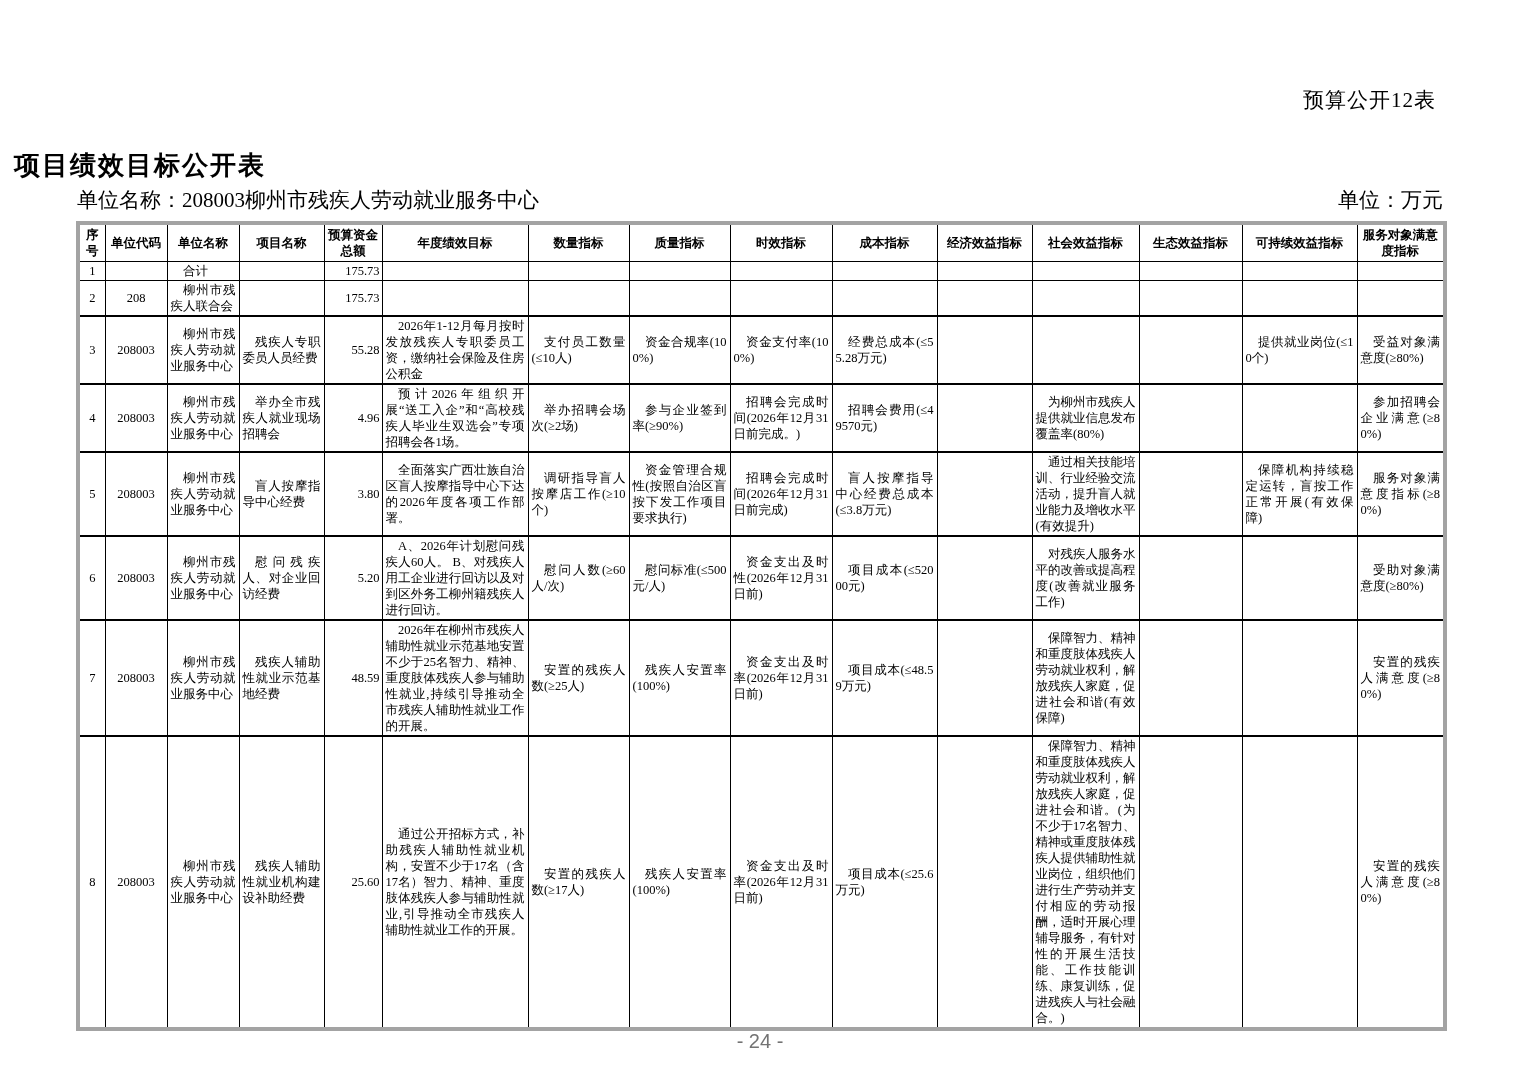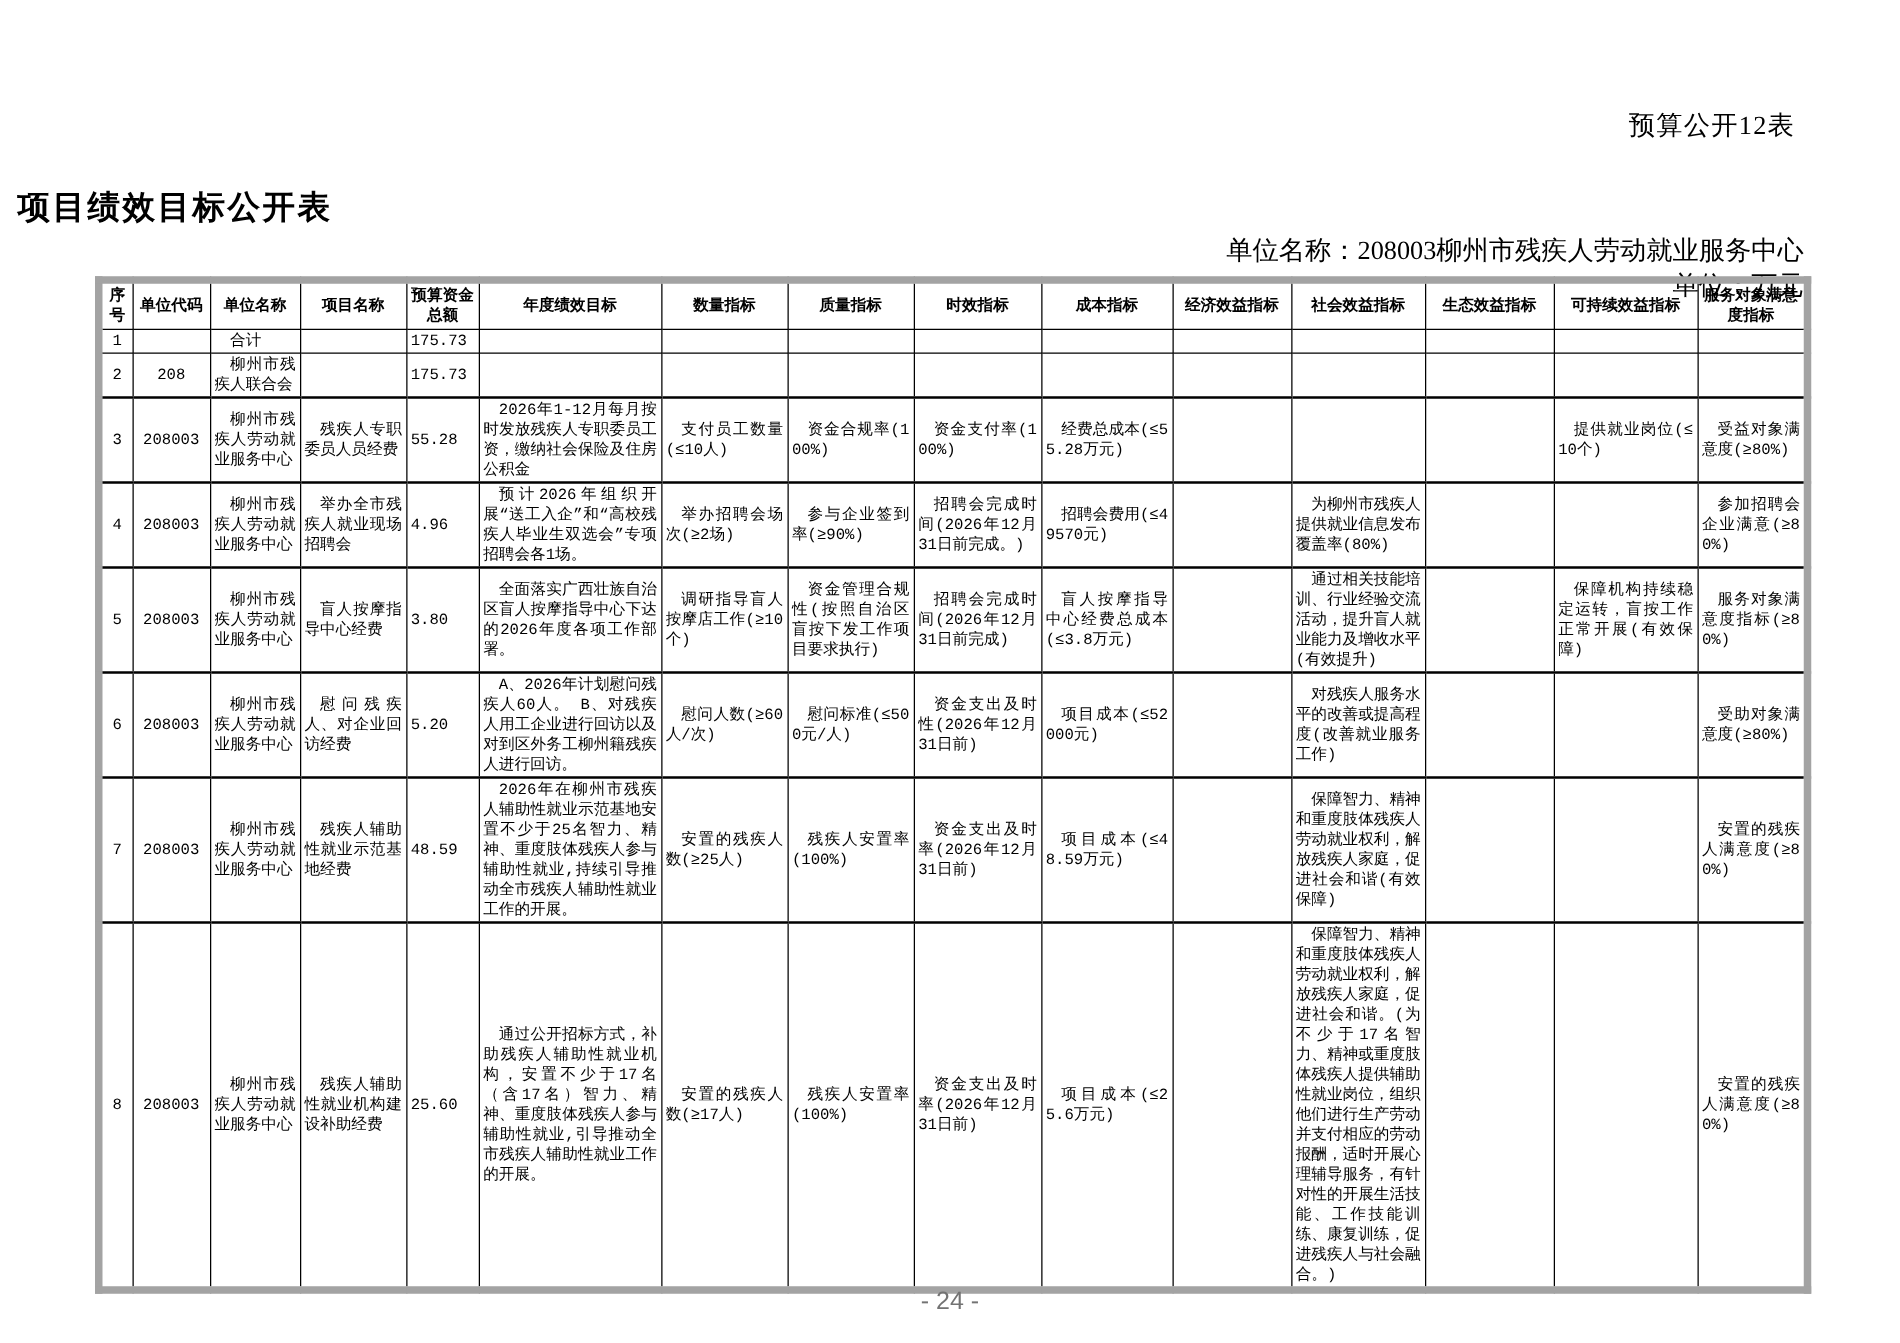--- a/index.html
+++ b/index.html
@@ -13,44 +13,42 @@
     font-size:21px;letter-spacing:1px;
   }
   .doc-title{
     position:absolute;top:134px;left:0;width:100%;
     font-size:26px;font-weight:bold;margin:14px;letter-spacing:2px;
   }
   .meta-row{
     position:absolute;top:186px;left:77px;width:1366px;
     display:flex;justify-content:space-between;align-items:flex-end;
     font-size:21px;
-    flex-direction:column;
   }
   table.perf{
     position:absolute;top:221px;left:76px;width:1367px;
     border-collapse:collapse;table-layout:fixed;
     font-size:12.5px;line-height:16px;
-    border:6px solid #a3a3a3;
-    font-family:Liberation Mono, monospace;
+    border:4px solid #a3a3a3;
   }
   table.perf th, table.perf td{
     border:1px solid #000;
     vertical-align:middle;
     padding:1px 3px;
     overflow:hidden;
     word-break:break-all;
   }
   table.perf th{
     text-align:center;font-weight:bold;padding:2px 1px;text-indent:0;
   }
   table.perf td{
     text-align:justify;text-indent:1em;
   }
   table.perf td.col-0, table.perf td.col-1{text-align:center;text-indent:0;}
-  table.perf td.col-4{text-indent:0;padding-right:2px;}
+  table.perf td.col-4{text-align:right;text-indent:0;padding-right:2px;}
   thead tr{height:34px;}
   tbody tr:nth-child(1){height:17px;}
   tbody tr:nth-child(2){height:34px;}
   tbody tr:nth-child(3){height:52px;}
   tbody tr:nth-child(4){height:53px;}
   tbody tr:nth-child(5){height:82px;}
   tbody tr:nth-child(6){height:72px;}
   tbody tr:nth-child(7){height:100px;}
   tbody tr:nth-child(8){height:270px;}
   tbody tr.major td{border-top-width:2px;}

